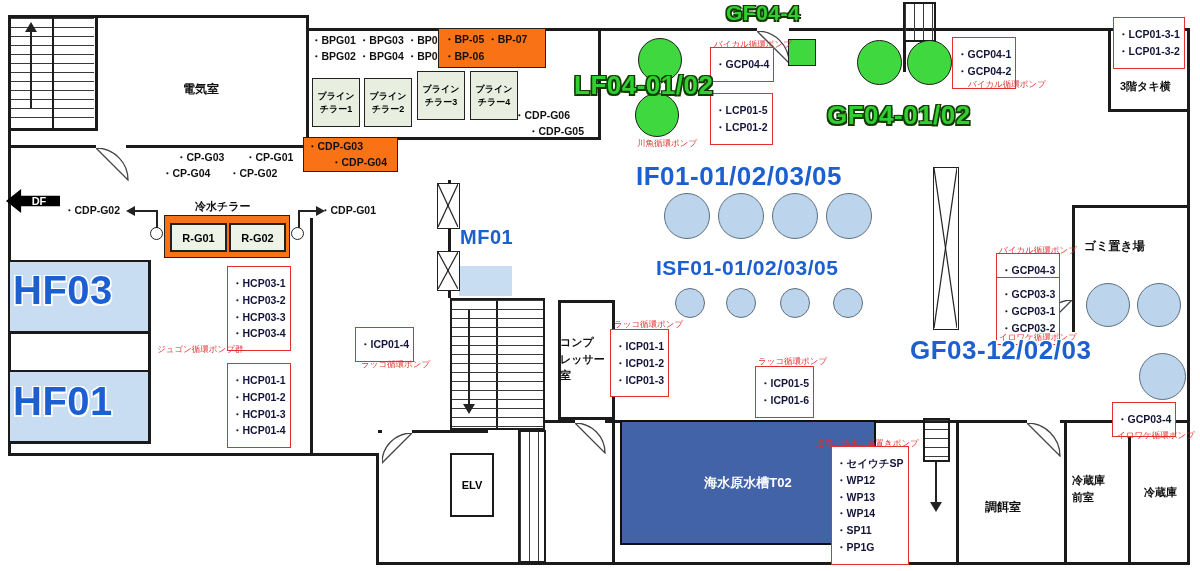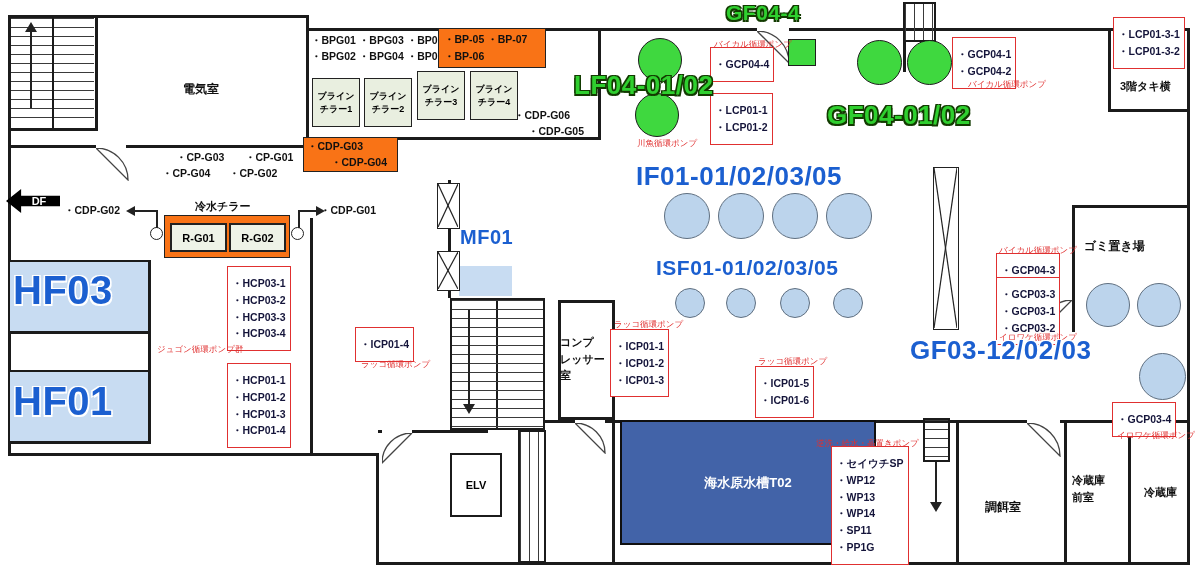--- a/index.html
+++ b/index.html
@@ -175,21 +175,21 @@
     <div>ブライン</div>
     <div>チラー4</div>
   </div>
 
   <div class="thinbox" style="left:164px;top:215px;width:126px;height:43px"></div>
   <div class="rgbox" style="left:170px;top:223px">R-G01</div>
   <div class="rgbox" style="left:229px;top:223px">R-G02</div>
   <div class="pcirc" style="left:150px;top:227px"></div>
   <div class="pcirc" style="left:291px;top:227px"></div>
 
-  <div class="elv" style="left:450px;top:453px;width:52px;height:64px">ELV</div>
+  <div class="elv" style="left:450px;top:453px;width:44px;height:64px">ELV</div>
 
   <div class="w" style="left:558px;top:300px;width:3px;height:120px"></div>
   <div class="w" style="left:612px;top:300px;width:3px;height:120px"></div>
   <div class="w" style="left:558px;top:300px;width:57px;height:3px"></div>
   <div class="w" style="left:558px;top:417px;width:57px;height:3px"></div>
 
   <div class="lbl" style="left:183px;top:81px;font-size:12px">電気室</div>
   <div class="lbl" style="left:311px;top:33px">・BPG01 ・BPG03 ・BP08</div>
   <div class="lbl" style="left:311px;top:49px">・BPG02 ・BPG04 ・BP09</div>
   <div class="thinbox" style="left:438px;top:28px;width:108px;height:40px;padding:2px 3px;z-index:5">
@@ -229,21 +229,21 @@
   <div class="line-v" style="left:298px;top:210px;height:18px"></div>
   <div class="line-h" style="left:298px;top:210px;width:20px"></div>
   <div class="tri" style="left:316px;top:206px;border-top:5px solid transparent;border-bottom:5px solid transparent;border-left:9px solid #222"></div>
 
   <div class="red-caption" style="left:714px;top:39px">バイカル循環ポンプ</div>
   <div class="red-box" style="left:710px;top:47px">
       <div class="pump-item">・GCP04-4</div>
     </div>
 
   <div class="red-box" style="left:710px;top:93px">
-      <div class="pump-item">・LCP01-1</div>
+      <div class="pump-item">・LCP01-5</div>
       <div class="pump-item">・LCP01-2</div>
     </div>
   <div class="red-caption" style="left:637px;top:138px">川魚循環ポンプ</div>
 
   <div class="red-box" style="left:952px;top:37px">
       <div class="pump-item">・GCP04-1</div>
       <div class="pump-item">・GCP04-2</div>
     </div>
   <div class="red-caption" style="left:968px;top:79px">バイカル循環ポンプ</div>
 

